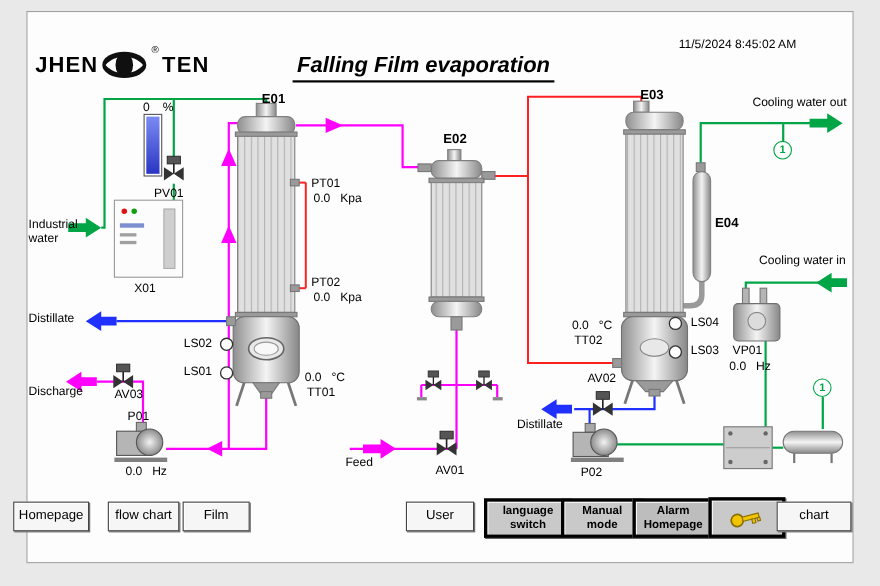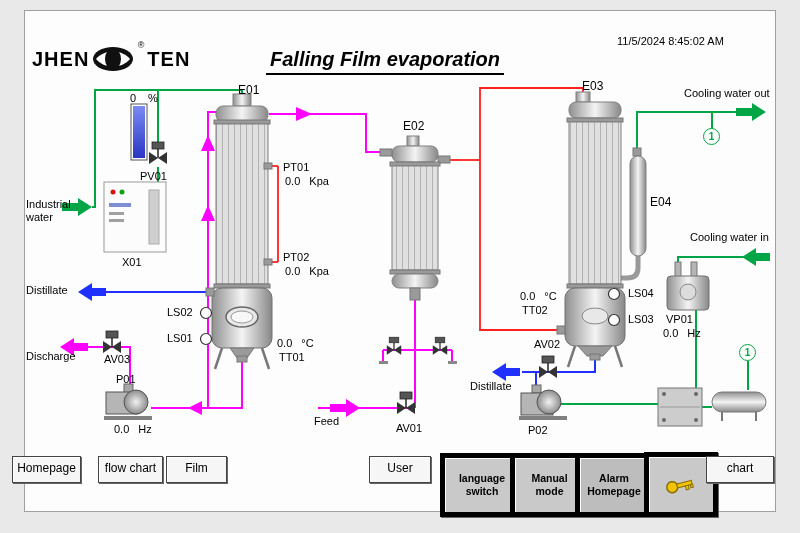--- a/index.html
+++ b/index.html
@@ -1,27 +1,27 @@
 <!DOCTYPE html>
 <html><head>
 <meta charset="utf-8">
 <style>
   html,body{margin:0;padding:0}
   .screen{position:relative;width:800px;height:533px;background:#e9e9e9;font-family:"Liberation Sans",sans-serif;overflow:hidden}
   .panel{position:absolute;left:24px;top:10px;width:750px;height:500px;background:#fdfdfd;border:1px solid #a0a0a0;z-index:1}
   svg.diagram{position:absolute;left:0;top:0;z-index:2;pointer-events:none}
   .lbl{position:absolute;z-index:3;font-size:11px;color:#000;white-space:nowrap;line-height:1.15}
-  .eq{font-weight:normal;font-size:12px}
+  .eq{font-weight:bold;font-size:12px}
   .wrap{white-space:normal}
   .u{margin-left:9px}
   .title{position:absolute;left:266px;top:48px;z-index:3;font:bold italic 20px "Liberation Sans",sans-serif;border-bottom:2px solid #000;padding:0 4px 2px}
   .datetime{position:absolute;left:617px;top:35px;z-index:3;font-size:11px}
   .c1{position:absolute;z-index:3;width:15px;height:15px;border:1.5px solid #00a545;border-radius:50%;background:#fff;color:#00a545;font:bold 10px/15px "Liberation Sans",sans-serif;text-align:center}
   .btn{position:absolute;z-index:4;top:456px;height:25px;background:#f6f6f6;border:1px solid #444;box-shadow:1px 1px 0 #666, inset 1px 1px 0 #fff;font-size:12px;color:#000;text-align:center;line-height:23px;cursor:pointer}
-  .btn.gray{top:453px;height:30px;background:#c9c9c9;border:5px solid #000000;display:flex;align-items:center;justify-content:center;font:bold 10.5px/1.2 "Liberation Sans",sans-serif;white-space:normal;padding:12px 3px;box-sizing:content-box}
+  .btn.gray{top:453px;height:30px;background:#c9c9c9;border:3px solid #000000;display:flex;align-items:center;justify-content:center;font:bold 10.5px/1.2 "Liberation Sans",sans-serif;white-space:normal;padding:0 3px;box-sizing:content-box}
   .btn.key{top:452px;height:31px}
 </style>
 </head>
 <body>
 
 <div class="screen">
   <div class="panel"></div>
 
   <div style="position:absolute;left:32px;top:46px;z-index:3;display:flex;align-items:center;">
     <span style="font:bold 20px 'Liberation Sans',sans-serif;letter-spacing:1px">JHEN</span>

